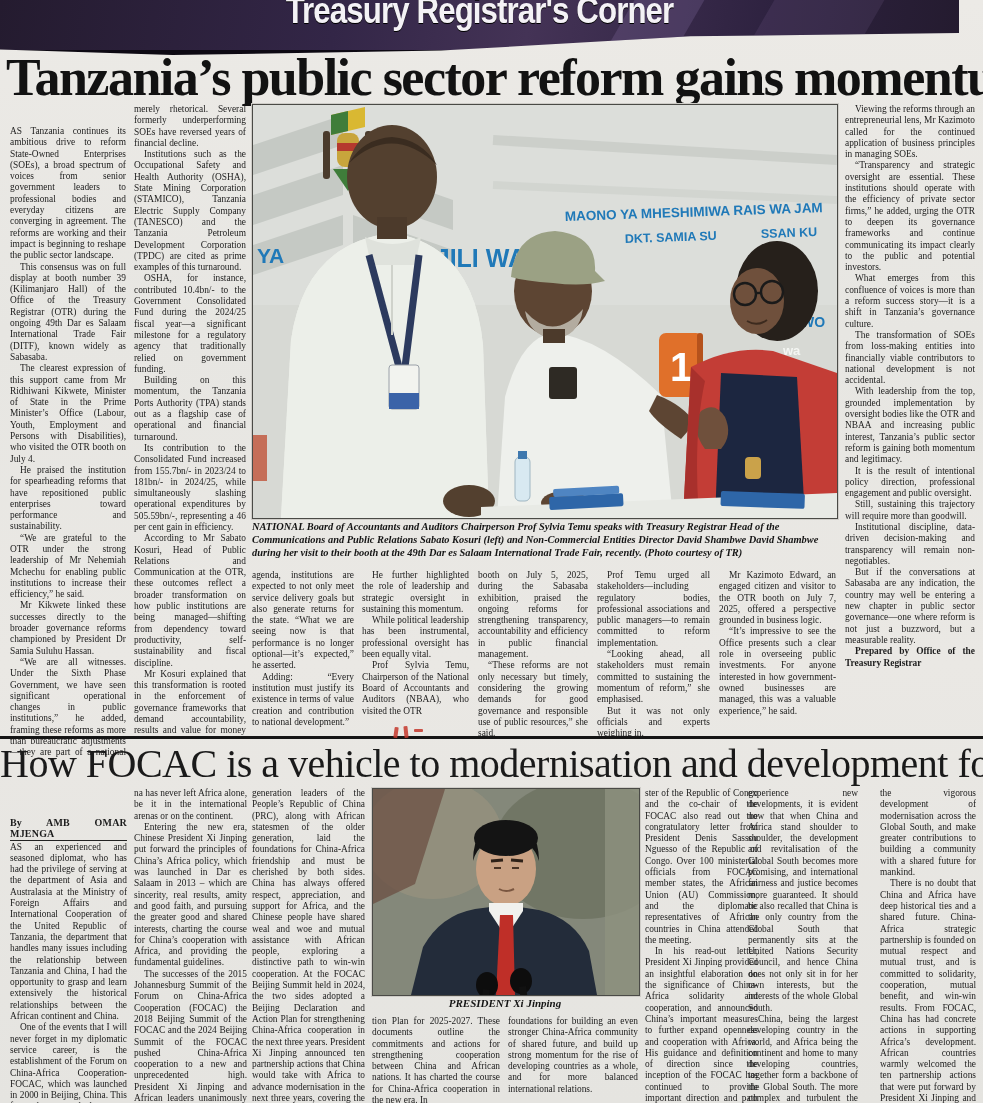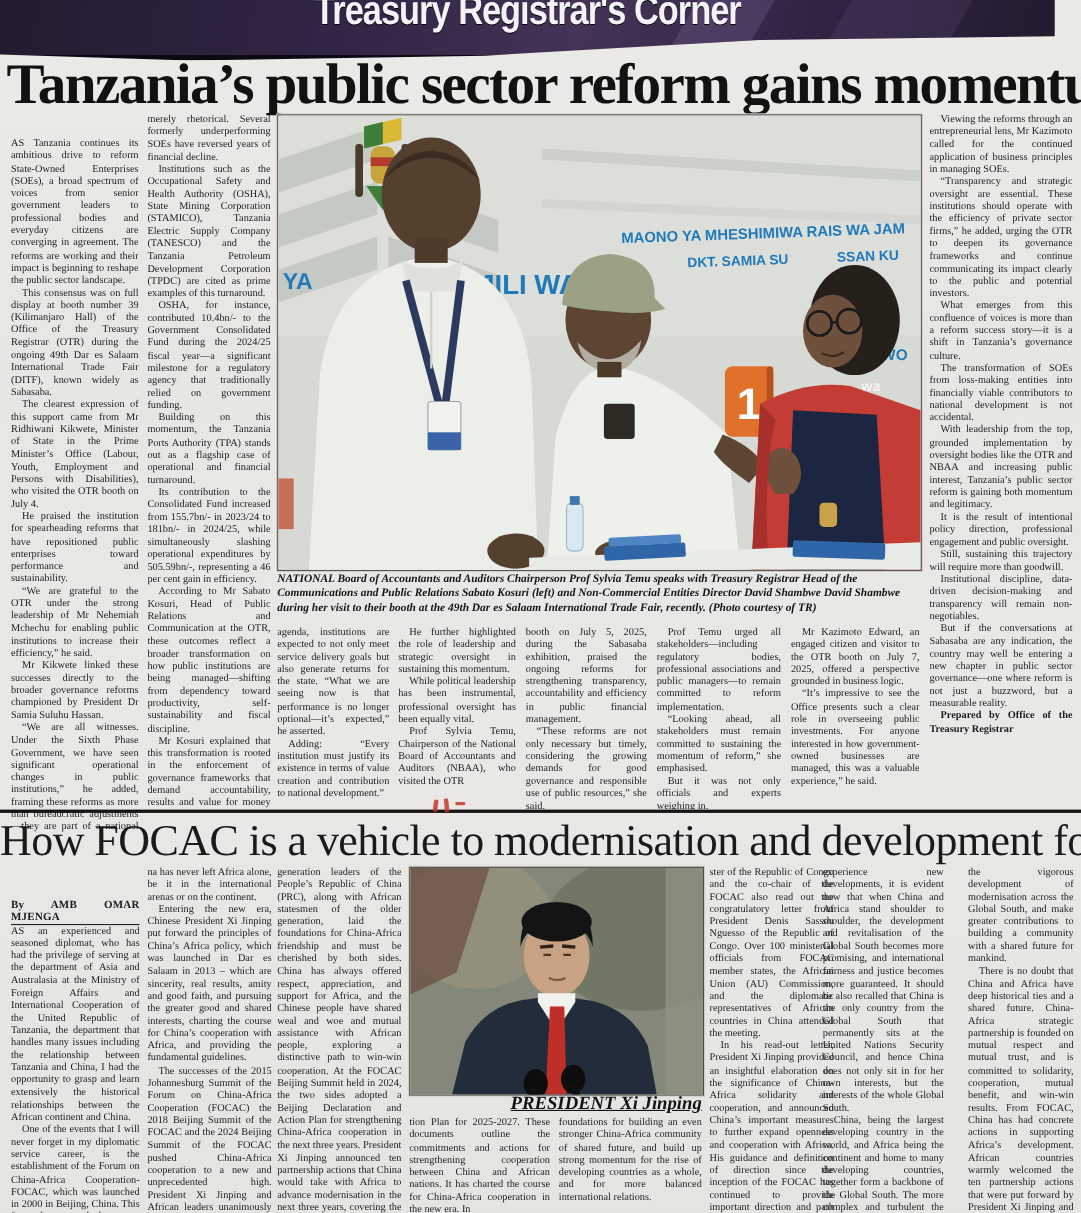--- a/index.html
+++ b/index.html
@@ -45,21 +45,21 @@
     font-family:"Liberation Serif",serif;font-weight:bold;font-size:10px;
     border-bottom:1px solid #222;display:inline-block;margin-bottom:1px;letter-spacing:.2px;
   }
   .divider{position:absolute;left:0;top:736px;width:983px;height:3px;background:#151515;}
   
   .photo-frame{position:absolute;border:1px solid #4a4a46;box-shadow:0 0 0 1px #cfcdc8;background:#d9dbd6;}
   .caption{
     position:absolute;font-weight:bold;font-style:italic;font-size:10.4px;line-height:12.8px;
     color:#141414;text-align:left;
   }
-  .caption2{text-align:right;font-size:17px;text-decoration:underline;}
+  .caption2{text-align:center;font-size:11px;}
   svg text{font-family:"Liberation Sans",sans-serif;}
 </style>
 </head>
 <body>
 
 <div class="page">
 
   <div class="masthead">
     <div class="masthead-streak" style="left:620px;top:0;width:70px;height:50px;"></div>
     <div class="masthead-streak" style="left:760px;top:0;width:110px;height:50px;opacity:.6;"></div>

